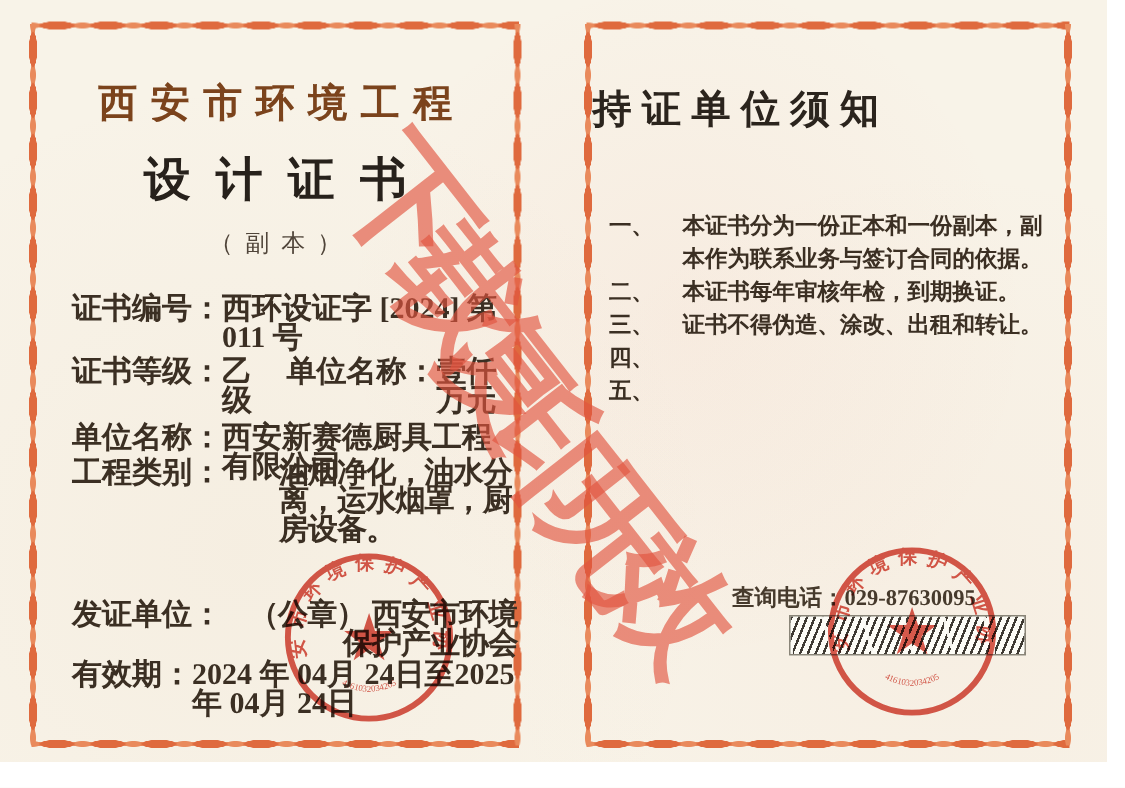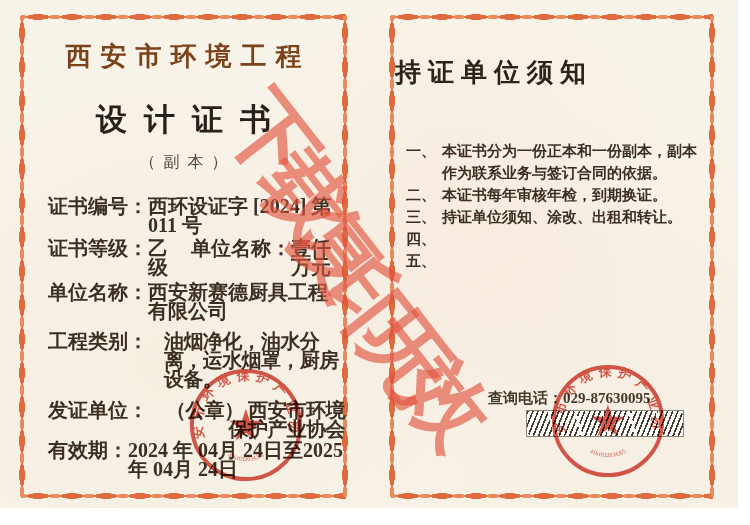--- a/index.html
+++ b/index.html
@@ -40,21 +40,21 @@
       radial-gradient(closest-side,#e98a5c 42%,rgba(233,138,92,0) 50%);
     background-size:8px 34px,8px 34px;
     background-position:0 0,0 17px;
     background-repeat:repeat-y;
   }
   .edge.left{left:0;}
   .edge.right{right:0;}
 
   
   .org-title{
-    position:absolute;left:0;right:0;top:26px;text-align:center;
+    position:absolute;left:0;right:0;top:38px;text-align:center;
     font-size:26px;font-weight:bold;color:#7b431c;
     letter-spacing:9px;text-indent:9px;white-space:nowrap;
   }
   .cert-title{
     position:absolute;left:0;right:0;top:86px;text-align:center;
     font-size:31px;font-weight:bold;color:#27211b;
     letter-spacing:17px;text-indent:17px;white-space:nowrap;
   }
   .copy-label{
     position:absolute;left:0;right:0;top:139px;text-align:center;
@@ -62,38 +62,38 @@
     letter-spacing:8px;text-indent:8px;
   }
   .frow{
     position:absolute;left:30px;right:4px;
     display:flex;align-items:flex-start;
     font-size:20px;font-weight:bold;color:#3b2f23;line-height:19px;
   }
   .frow .lab{white-space:nowrap;flex:none;}
   .frow .val{flex:1;}
   .frow .gap{flex:none;width:16px;}
-  .r1{top:184px;} .r2{top:226px;} .r3{top:270px;} .r4{top:319px;}
+  .r1{top:184px;} .r2{top:226px;} .r3{top:270px;} .r4{top:293px;gap:22px;}
   .r5{top:388px;text-align:right;} .r6{top:428px;}
   .tight{letter-spacing:-0.6px;margin-left:16px;}
 
   
   .notice-heading{
     position:absolute;left:0;right:0;top:42px;text-align:left;
     font-size:26px;font-weight:bold;color:#2b241d;
     letter-spacing:7px;text-indent:7px;white-space:nowrap;
   }
   .notice-list{
     position:absolute;top:127px;left:18px;right:14px;
     margin:0;padding:0;list-style:none;
     font-size:15px;font-weight:bold;color:#3b2f23;
   }
   .notice-list li{display:flex;line-height:22px;}
   .notice-list .num{flex:none;width:36px;}
-  .notice-list .txt{flex:1;}
+  .notice-list .txt{flex:1;margin-left:13px;}
   .phone-line{
     position:absolute;top:376px;left:100px;
     font-size:15px;font-weight:bold;color:#463a2c;white-space:nowrap;
   }
   .barcode{
     position:absolute;top:397px;left:138px;width:156px;height:25px;
     background-color:#fdfcf6;border:1px solid #8a8578;
     background-image:
       repeating-linear-gradient(75deg, rgba(253,252,246,0.95) 0 2px, rgba(253,252,246,0) 2px 26px),
       repeating-linear-gradient(112deg,#3f3a33 0 1.6px,rgba(0,0,0,0) 1.6px 4.8px);
@@ -181,21 +181,21 @@
       <li>
         <span class="num">一、</span>
         <span class="txt">本证书分为一份正本和一份副本，副本作为联系业务与签订合同的依据。</span>
       </li>
       <li>
         <span class="num">二、</span>
         <span class="txt">本证书每年审核年检，到期换证。</span>
       </li>
       <li>
         <span class="num">三、</span>
-        <span class="txt">持证单位须知、涂改、出租和转让。</span>
+        <span class="txt">证书不得伪造、涂改、出租和转让。</span>
       </li>
       <li>
         <span class="num">四、</span>
       </li>
       <li>
         <span class="num">五、</span>
       </li>
     </ol>
 
     <div class="phone-line">

